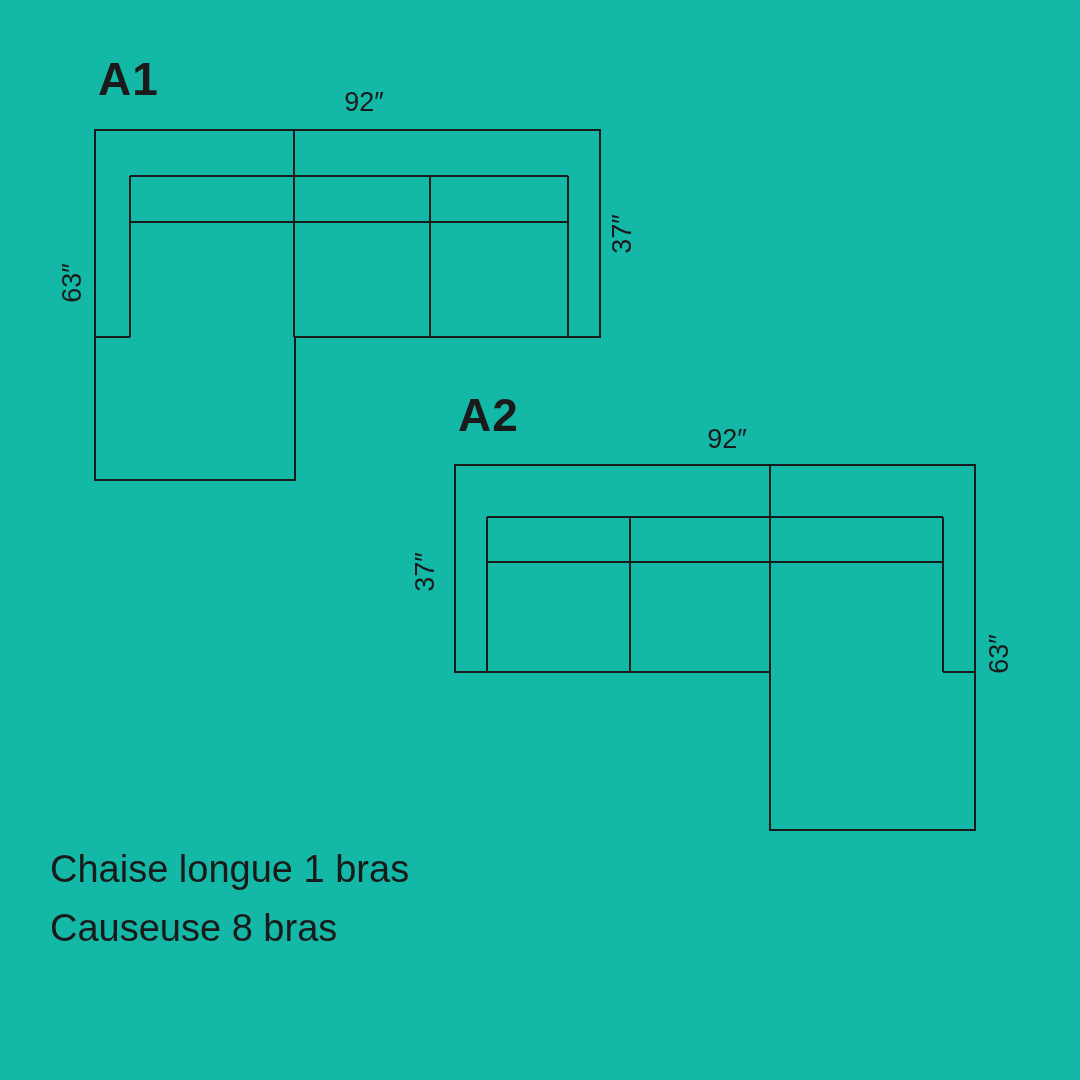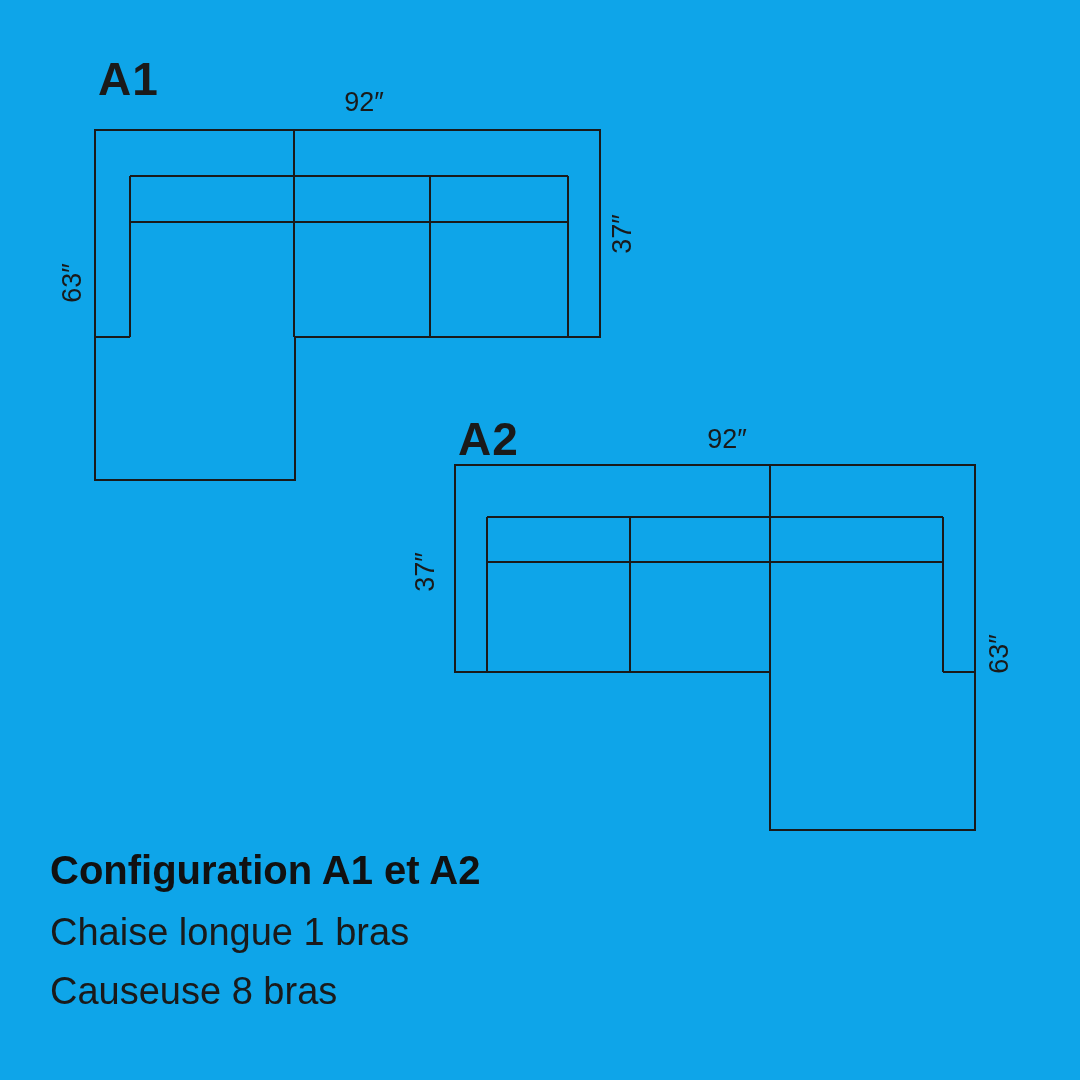--- a/index.html
+++ b/index.html
@@ -5,21 +5,21 @@
   html, body {
     margin: 0;
     padding: 0;
     background: #ffffff;
     font-family: "Liberation Sans", "DejaVu Sans", sans-serif;
   }
   .canvas {
     position: relative;
     width: 1080px;
     height: 1080px;
-    background: #0ea5e9;
+    background: #14b8a6;
     overflow: hidden;
   }
   svg.plan {
     position: absolute;
     left: 0;
     top: 0;
   }
   .module-label {
     position: absolute;
     font-size: 46px;
@@ -87,24 +87,23 @@
       <line x1="943" y1="517" x2="943" y2="672"></line>
       <line x1="943" y1="672" x2="975" y2="672"></line>
     </g>
   </svg>
 
   <span class="module-label" style="left:98px; top:52px;">A1</span>
   <span class="dim" style="left:364px; top:102px;">92″</span>
   <span class="dim dim-v" style="left:622px; top:234px;">37″</span>
   <span class="dim dim-v" style="left:72px; top:283px;">63″</span>
 
-  <span class="module-label" style="left:458px; top:412px;">A2</span>
+  <span class="module-label" style="left:458px; top:388px;">A2</span>
   <span class="dim" style="left:727px; top:439px;">92″</span>
   <span class="dim dim-v" style="left:425px; top:572px;">37″</span>
   <span class="dim dim-v" style="left:999px; top:654px;">63″</span>
 
   <div class="caption">
-    <div class="caption-title">Configuration A1 et A2</div>
     <div class="caption-line">Chaise longue 1 bras</div>
     <div class="caption-line">Causeuse 8 bras</div>
   </div>
 
 </div>
 
 </body></html>

